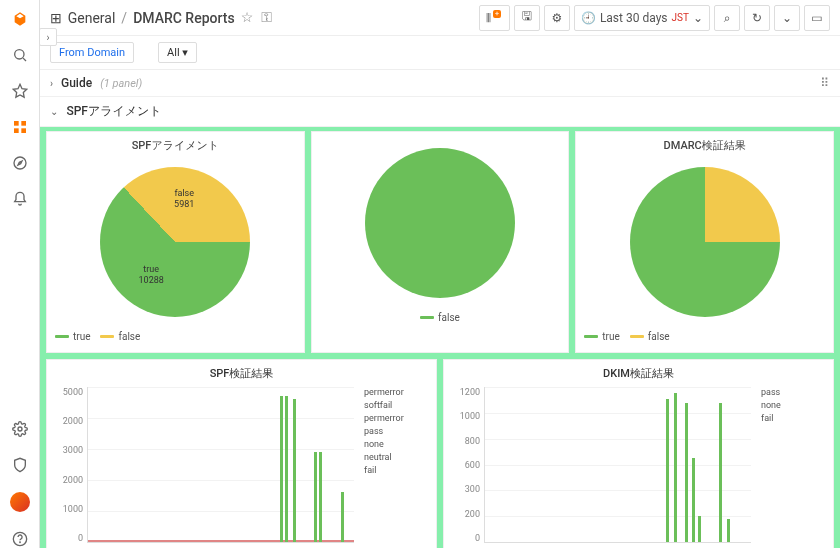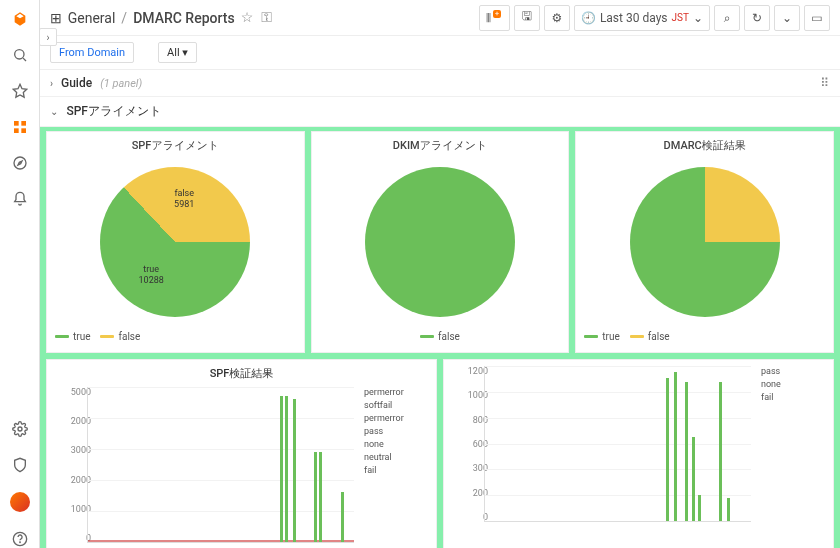--- a/index.html
+++ b/index.html
@@ -39,21 +39,21 @@
 .pie .lbl { position:absolute; font-size:9px; text-align:center; line-height:1.2; color:#333; }
 .legend { display:flex; gap:10px; justify-content:flex-start; padding:4px 2px; font-size:10px; color:#555; }
 .legend.center { justify-content:center; }
 .legend .item { display:flex; align-items:center; gap:4px; }
 .legend .sw { width:14px; height:3px; border-radius:1px; }
 .bar-grid { display:grid; grid-template-columns:1fr 1fr; gap:6px; }
 .bar-panel { background:#fff; border:1px solid #eee; padding:6px; }
 .bar-panel h4 { text-align:center; font-size:11px; font-weight:500; margin-bottom:6px; }
 .bar-body { display:flex; gap:6px; }
 .chart { flex:1; position:relative; height:170px; }
-.chart .ylabels { position:absolute; left:8px; top:0; bottom:14px; width:30px; display:flex; flex-direction:column; justify-content:space-between; font-size:9px; color:#888; text-align:right; }
+.chart .ylabels { position:absolute; left:0; top:0; bottom:14px; width:30px; display:flex; flex-direction:column; justify-content:space-between; font-size:9px; color:#888; text-align:right; }
 .chart .plot { position:absolute; left:34px; right:0; top:0; bottom:14px; border-left:1px solid #ddd; border-bottom:1px solid #ddd; }
 .chart .grid-line { position:absolute; left:0; right:0; border-top:1px solid #f2f2f2; }
 .chart .bar { position:absolute; bottom:0; width:3px; background:#6bbf59; }
 .chart .redline { position:absolute; left:0; right:0; bottom:0; height:2px; background:#c33; opacity:0.6; }
 .bar-legend { width:70px; font-size:9px; color:#555; }
 .bar-legend .item { display:flex; align-items:center; gap:4px; margin-bottom:3px; }
 .green { background:#6bbf59; }
 .yellow { background:#f2c94c; }
 .red { background:#c0392b; }
 .orange { background:#e67e22; }
@@ -189,21 +189,20 @@
                 <span>true</span>
               </div>
             <div class="item">
                 <span class="sw yellow"></span>
                 <span>false</span>
               </div>
           </div>
         </div>
 
         <div class="panel">
-          <h4>DKIMアライメント</h4>
           <div class="pie-wrap">
             <div class="pie" style="background:#6bbf59;"></div>
           </div>
           <div class="legend center">
             <div class="item">
                 <span class="sw green"></span>
                 <span>false</span>
               </div>
           </div>
         </div>
@@ -283,20 +282,21 @@
                 </div>
               <div class="item">
                   <span class="sw red"></span>
                   <span>fail</span>
                 </div>
             </div>
           </div>
         </div>
 
         <div class="bar-panel">
+          <h4>DKIM検証結果</h4>
           <div class="bar-body">
             <div class="chart">
               <div class="ylabels">
                 <span>1200</span>
                 <span>1000</span>
                 <span>800</span>
                 <span>600</span>
                 <span>300</span>
                 <span>200</span>
                 <span>0</span>

